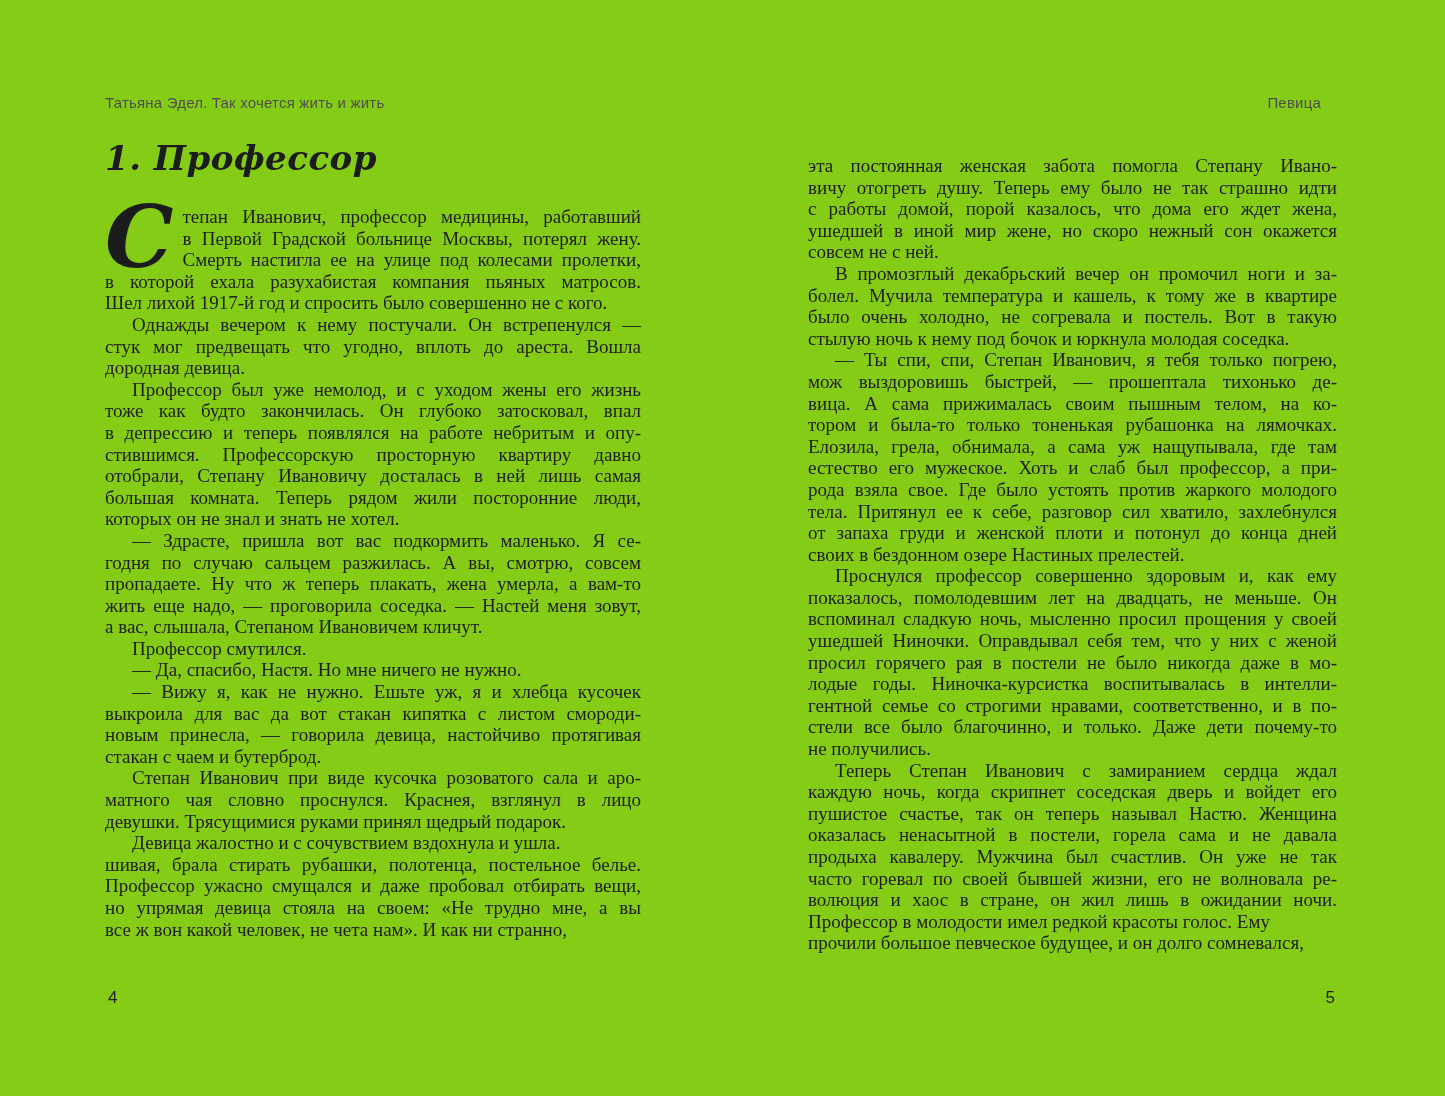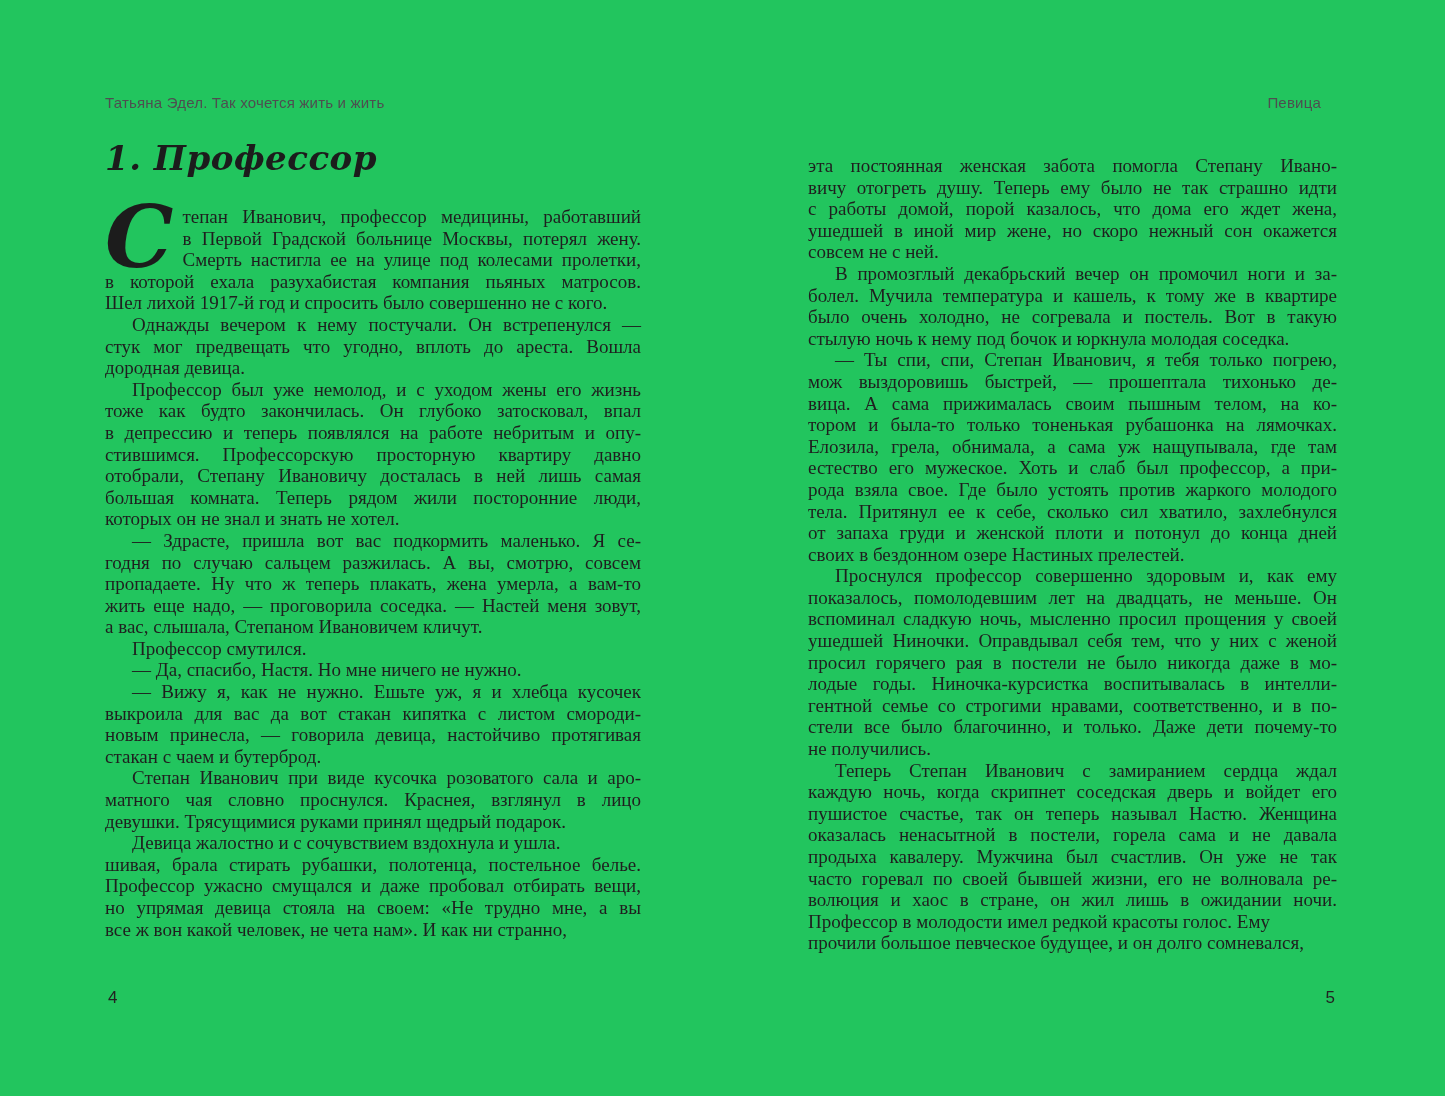--- a/index.html
+++ b/index.html
@@ -1,21 +1,21 @@
 <!DOCTYPE html>
 <html><head>
 <meta charset="utf-8">
 <style>
   * { margin: 0; padding: 0; box-sizing: border-box; }
   html, body { background: #ffffff; }
   .spread {
     position: relative;
     width: 1445px;
     height: 1096px;
-    background: #22c55e;
+    background: #84cc16;
     font-family: "Liberation Serif", "DejaVu Serif", serif;
     color: #1f1f1f;
     overflow: hidden;
   }
   .running-header {
     position: absolute;
     top: 94px;
     font-family: "Liberation Sans", "DejaVu Sans", sans-serif;
     font-size: 15px;
     color: #4e4e50;
@@ -158,21 +158,21 @@
         <div class="line last">стылую ночь к нему под бочок и юркнула молодая соседка.</div>
       </div>
       <div class="paragraph">
         <div class="line indent">— Ты спи, спи, Степан Иванович, я тебя только погрею,</div>
         <div class="line">мож выздоровишь быстрей, — прошептала тихонько де-</div>
         <div class="line">вица. А сама прижималась своим пышным телом, на ко-</div>
         <div class="line">тором и была-то только тоненькая рубашонка на лямочках.</div>
         <div class="line">Елозила, грела, обнимала, а сама уж нащупывала, где там</div>
         <div class="line">естество его мужеское. Хоть и слаб был профессор, а при-</div>
         <div class="line">рода взяла свое. Где было устоять против жаркого молодого</div>
-        <div class="line">тела. Притянул ее к себе, сколько сил хватило, захлебнулся</div>
+        <div class="line">тела. Притянул ее к себе, разговор сил хватило, захлебнулся</div>
         <div class="line">от запаха груди и женской плоти и потонул до конца дней</div>
         <div class="line last">своих в бездонном озере Настиных прелестей.</div>
       </div>
       <div class="paragraph">
         <div class="line indent">Проснулся профессор совершенно здоровым и, как ему</div>
         <div class="line">показалось, помолодевшим лет на двадцать, не меньше. Он</div>
         <div class="line">вспоминал сладкую ночь, мысленно просил прощения у своей</div>
         <div class="line">ушедшей Ниночки. Оправдывал себя тем, что у них с женой</div>
         <div class="line">просил горячего рая в постели не было никогда даже в мо-</div>
         <div class="line">лодые годы. Ниночка-курсистка воспитывалась в интелли-</div>

